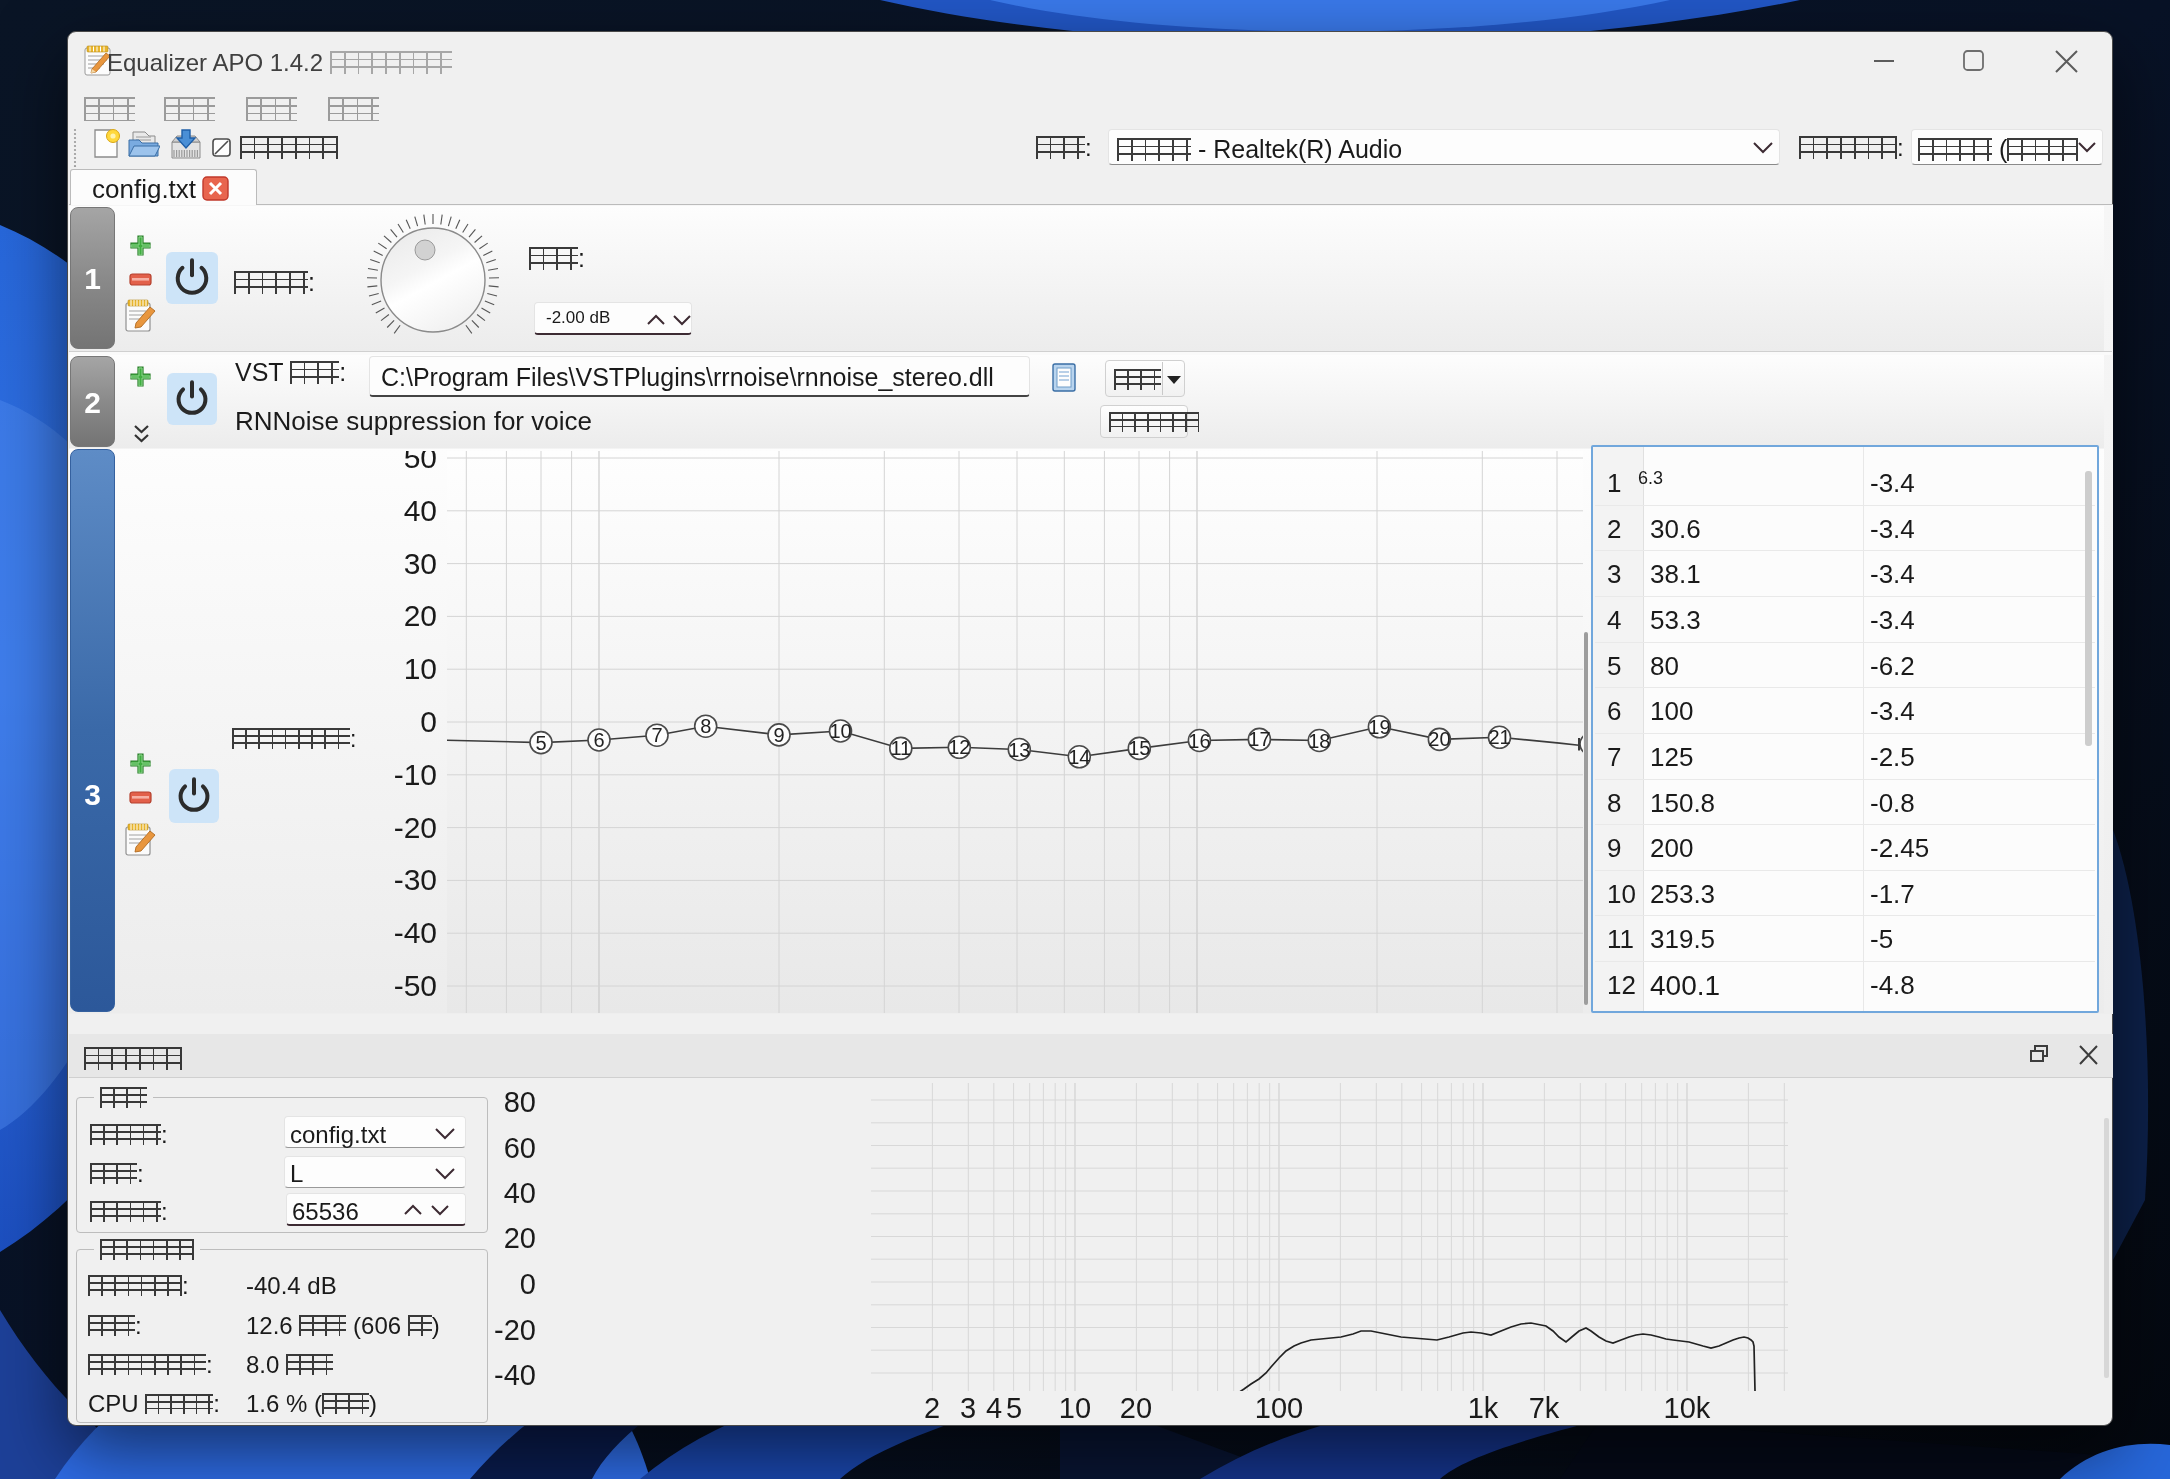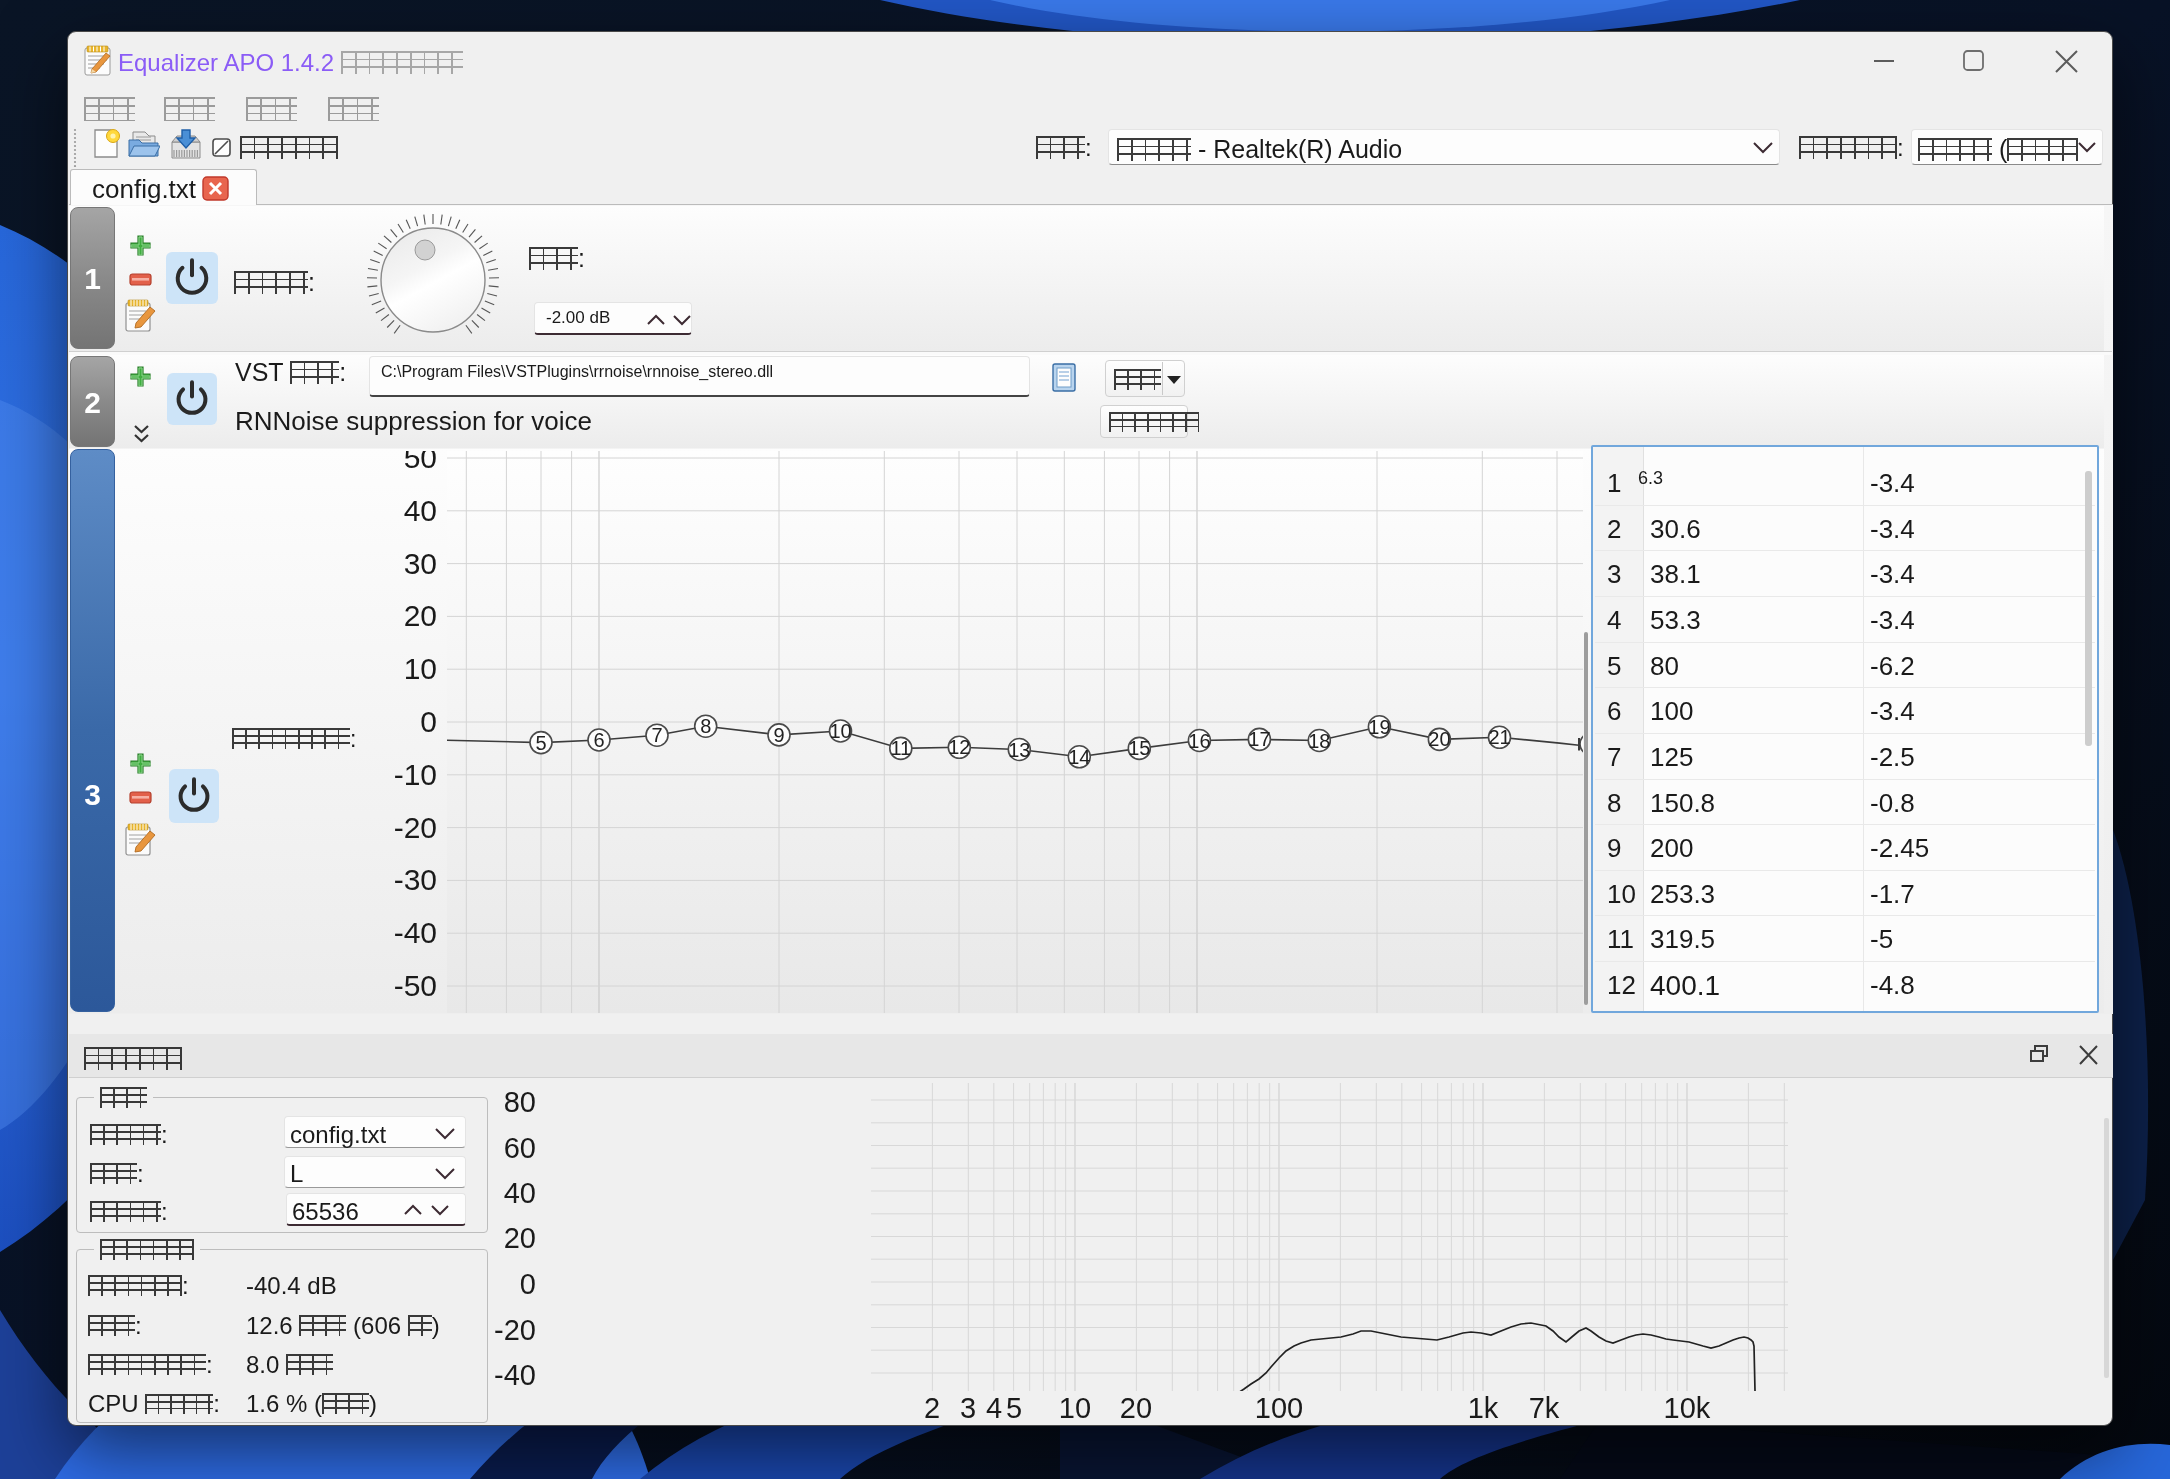--- a/index.html
+++ b/index.html
@@ -60,21 +60,21 @@
       </g>
 <g stroke="#b9b9b9" stroke-width="1.4">
         <line x1="4" y1="11" x2="23" y2="11"></line>
         <line x1="4" y1="15" x2="23" y2="15"></line>
         <line x1="4" y1="19" x2="20" y2="19"></line>
         <line x1="4" y1="23" x2="16" y2="23"></line>
       </g>
 <path d="M8,24 L22,8 L26,11 L12,27 L7,28 Z" fill="#e8963e" stroke="#b06a20" stroke-width=".8"></path>
 <path d="M8,24 L12,27 L7,28 Z" fill="#f3d9a8"></path>
 </svg>
-<div class="txt" style="left:50px;top:17px;font-size:24px;color:#8b5cf6">Equalizer APO 1.4.2 <i class="cj" style="width:122px;font-size:25px;color:#9b9b9b;"></i></div>
+<div class="txt" style="left:39px;top:17px;font-size:24px;color:#404040">Equalizer APO 1.4.2 <i class="cj" style="width:122px;font-size:25px;color:#9b9b9b;"></i></div>
 <svg class="a" style="left:1795px;top:17px" width="230" height="26" viewBox="0 0 230 26">
       <line x1="11" y1="12" x2="31" y2="12" stroke="#5c5c5c" stroke-width="2"></line>
       <rect x="101" y="2" width="19" height="19" rx="3.5" fill="none" stroke="#6e6e6e" stroke-width="1.8"></rect>
       <path d="M193,2 L214,23 M214,2 L193,23" stroke="#5c5c5c" stroke-width="2"></path>
     </svg>
 <div class="txt" style="left:16px;top:63px;font-size:25px"><i class="cj" style="width:51px;font-size:26px;color:#8d8d8d;"></i></div>
 <div class="txt" style="left:96px;top:63px;font-size:25px"><i class="cj" style="width:51px;font-size:26px;color:#8d8d8d;"></i></div>
 <div class="txt" style="left:178px;top:63px;font-size:25px"><i class="cj" style="width:51px;font-size:26px;color:#8d8d8d;"></i></div>
 <div class="txt" style="left:260px;top:63px;font-size:25px"><i class="cj" style="width:51px;font-size:26px;color:#8d8d8d;"></i></div>
 <svg class="a" style="left:3px;top:95px" width="8" height="40" viewBox="0 0 8 40">
@@ -254,21 +254,21 @@
     </svg>
 <svg class="a" style="left:99px;top:341px" width="50" height="52" viewBox="0 0 50 52">
 <rect width="50" height="52" rx="6" fill="#cde4f8"></rect>
 <g fill="none" stroke="#2b2b2b" stroke-width="4" stroke-linecap="round">
 <path d="M 16.04,16.4 A 13.44,13.44 0 1 0 33.96,16.4"></path>
 <line x1="25.0" y1="9.36" x2="25.0" y2="23.44"></line>
       </g>
     </svg>
 <div class="txt" style="left:167px;top:326px;font-size:25px">VST <i class="cj" style="width:49px;font-size:25px;"></i>:</div>
 <div class="field" style="left:301px;top:324px;width:661px;height:41px;border-bottom-color:#444"></div>
-<div class="txt" style="left:313px;top:331px;font-size:16px">C:\Program Files\VSTPlugins\rrnoise\rnnoise_stereo.dll</div>
+<div class="txt" style="left:313px;top:331px;font-size:25px">C:\Program Files\VSTPlugins\rrnoise\rnnoise_stereo.dll</div>
 <svg class="a" style="left:981px;top:330px" width="33" height="33" viewBox="0 0 33 33">
 <rect x="4" y="2" width="22" height="27" rx="2" fill="#b9d4ee" stroke="#3a6ea5" stroke-width="1.4"></rect>
 <rect x="8" y="6" width="14" height="19" fill="#fdfdfd" stroke="#6f9cc8"></rect>
 <g stroke="#8ab0d8" stroke-width="1.2">
         <line x1="10" y1="10" x2="20" y2="10"></line>
         <line x1="10" y1="14" x2="20" y2="14"></line>
         <line x1="10" y1="18" x2="20" y2="18"></line>
       </g>
 </svg>
 <div class="btn" style="left:1037px;top:328px;width:80px;height:37px"></div>

